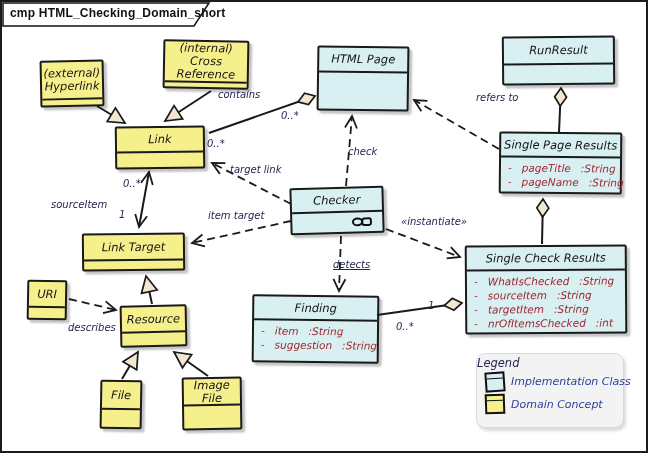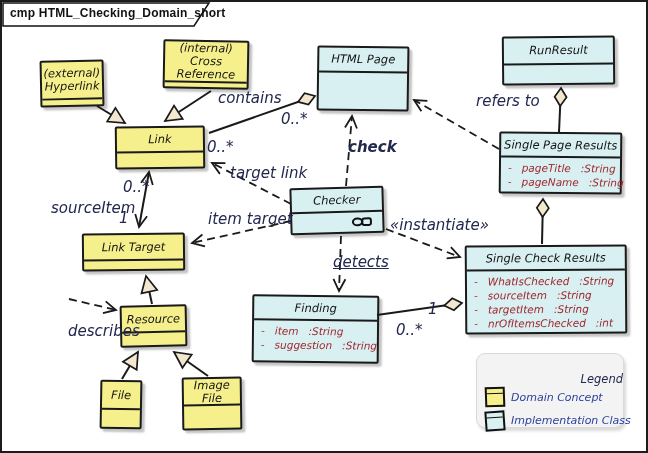--- a/index.html
+++ b/index.html
@@ -24,34 +24,34 @@
   .cls .body{flex:1 1 auto;}
   .attrs{padding:3px 0 0 7px;}
   .attr{
     font-style:italic;font-size:10.5px;line-height:14px;color:#a02830;white-space:pre;
   }
   .checker-body{display:flex;align-items:center;justify-content:flex-end;padding-right:9px;}
   .chain{stroke:#111;fill:none;stroke-width:2;}
   
   .overlay{position:absolute;left:0;top:0;z-index:10;pointer-events:none;}
   .elabel{
-    position:absolute;z-index:12;font-style:italic;font-size:15px;color:#23284f;
+    position:absolute;z-index:12;font-style:italic;font-size:10px;color:#23284f;
     white-space:nowrap;
   }
   .tab-title{
     position:absolute;left:8px;top:4px;z-index:13;font-weight:bold;font-style:normal;
     font-size:12px;color:#111;letter-spacing:.2px;font-family:"Liberation Sans",sans-serif;
   }
   
   .legend{
     position:absolute;left:474px;top:351px;width:148px;height:75px;box-sizing:border-box;
     background:#f3f3f3;border:1px solid #d9d9d9;border-radius:9px;
     box-shadow:2px 3px 3px rgba(150,150,150,.35);z-index:5;
   }
-  .legend-title{text-align:right;margin-top:18px;font-style:italic;font-size:11.5px;color:#23284f;}
+  .legend-title{text-align:left;margin-top:2px;font-style:italic;font-size:11.5px;color:#23284f;}
   .legend-row{display:flex;align-items:center;height:23px;padding-left:8px;}
   .swatch{
     position:relative;width:20px;height:20px;box-sizing:border-box;border:2px solid #111;
     flex:0 0 auto;margin-right:6px;background:#fff;
   }
   .swatch::after{content:"";position:absolute;left:0;right:0;top:4px;border-top:1.5px solid #111;}
   .impl-sw{background:#d9f0f2;transform:rotate(-4deg);}
   .dom-sw{background:#f6f08c;transform:rotate(-2deg);margin-top:-2px;}
   .legend-label{font-style:italic;font-size:11px;color:#2c3f9e;white-space:nowrap;}
 </style>
@@ -103,20 +103,24 @@
         <rect x="11" y="2.2" width="8.6" height="6.6" rx="2"></rect>
       </svg>
     </div>
   </div>
 
   <div class="cls dom" style="left:80px;top:231px;width:103px;height:38px;transform:rotate(-0.6deg);">
     <div class="title" style="height:26px;">Link Target</div>
     <div class="body"></div>
   </div>
 
+  <div class="cls dom" style="left:25px;top:278px;width:40px;height:40px;transform:rotate(1deg);">
+    <div class="title" style="height:26px;">URI</div>
+    <div class="body"></div>
+  </div>
 
   <div class="cls dom" style="left:118px;top:303px;width:67px;height:42px;transform:rotate(-1.2deg);">
     <div class="title" style="height:26px;">Resource</div>
     <div class="body"></div>
   </div>
 
   <div class="cls dom" style="left:98px;top:378px;width:42px;height:49px;transform:rotate(1deg);">
     <div class="title" style="height:28px;text-align:center;">File</div>
     <div class="body"></div>
   </div>
@@ -178,40 +182,40 @@
     <path d="M289,219 L190,241" stroke="#1a1a1a" stroke-width="1.8" fill="none" stroke-dasharray="8 5" marker-end="url(#vee)"></path>
     <path d="M339,234 L337,289" stroke="#1a1a1a" stroke-width="1.8" fill="none" stroke-dasharray="8 5" marker-end="url(#vee)"></path>
     <path d="M384,227 L458,255" stroke="#1a1a1a" stroke-width="1.8" fill="none" stroke-dasharray="8 5" marker-end="url(#vee)"></path>
     <path d="M497,147 L412,98" stroke="#1a1a1a" stroke-width="1.8" fill="none" stroke-dasharray="8 5" marker-end="url(#vee)"></path>
     <path d="M67,297 L114,308" stroke="#1a1a1a" stroke-width="1.8" fill="none" stroke-dasharray="8 5" marker-end="url(#vee)"></path>
   </svg>
 
   <div class="elabel" style="left:216px;top:87px;">contains</div>
   <div class="elabel" style="left:279px;top:108px;">0..*</div>
   <div class="elabel" style="left:205px;top:136px;">0..*</div>
-  <div class="elabel" style="left:346px;top:136px;font-weight:bold;">check</div>
+  <div class="elabel" style="left:346px;top:144px;">check</div>
   <div class="elabel" style="left:431px;top:90px;margin-left:43px;">refers to</div>
   <div class="elabel" style="left:228px;top:162px;">target link</div>
   <div class="elabel" style="left:206px;top:208px;">item target</div>
-  <div class="elabel" style="left:388px;top:214px;">«instantiate»</div>
-  <div class="elabel" style="left:331px;top:251px;text-decoration:underline;">detects</div>
+  <div class="elabel" style="left:399px;top:214px;">«instantiate»</div>
+  <div class="elabel" style="left:331px;top:257px;text-decoration:underline;">detects</div>
   <div class="elabel" style="left:49px;top:197px;">sourceItem</div>
   <div class="elabel" style="left:121px;top:176px;">0..*</div>
   <div class="elabel" style="left:117px;top:207px;">1</div>
   <div class="elabel" style="left:66px;top:320px;">describes</div>
   <div class="elabel" style="left:394px;top:319px;">0..*</div>
   <div class="elabel" style="left:426px;top:298px;">1</div>
 
   <div class="tab-title">cmp HTML_Checking_Domain_short</div>
 
   <div class="legend">
     <div class="legend-title">Legend</div>
     <div class="legend-row">
+      <span class="swatch impl-sw"></span>
+      <span class="legend-label">Implementation Class</span>
+    </div>
+    <div class="legend-row">
       <span class="swatch dom-sw"></span>
       <span class="legend-label">Domain Concept</span>
     </div>
-    <div class="legend-row">
-      <span class="swatch impl-sw"></span>
-      <span class="legend-label">Implementation Class</span>
-    </div>
   </div>
 
 </div>
 
 </body></html>

